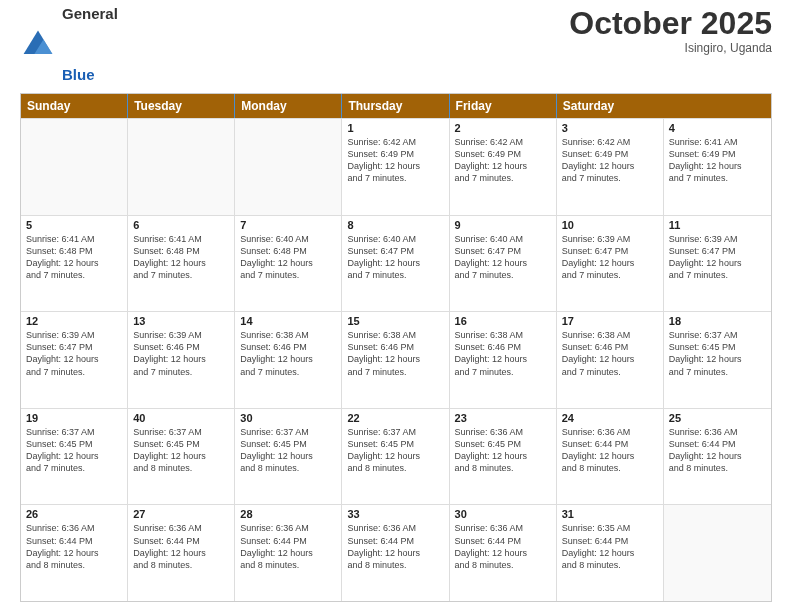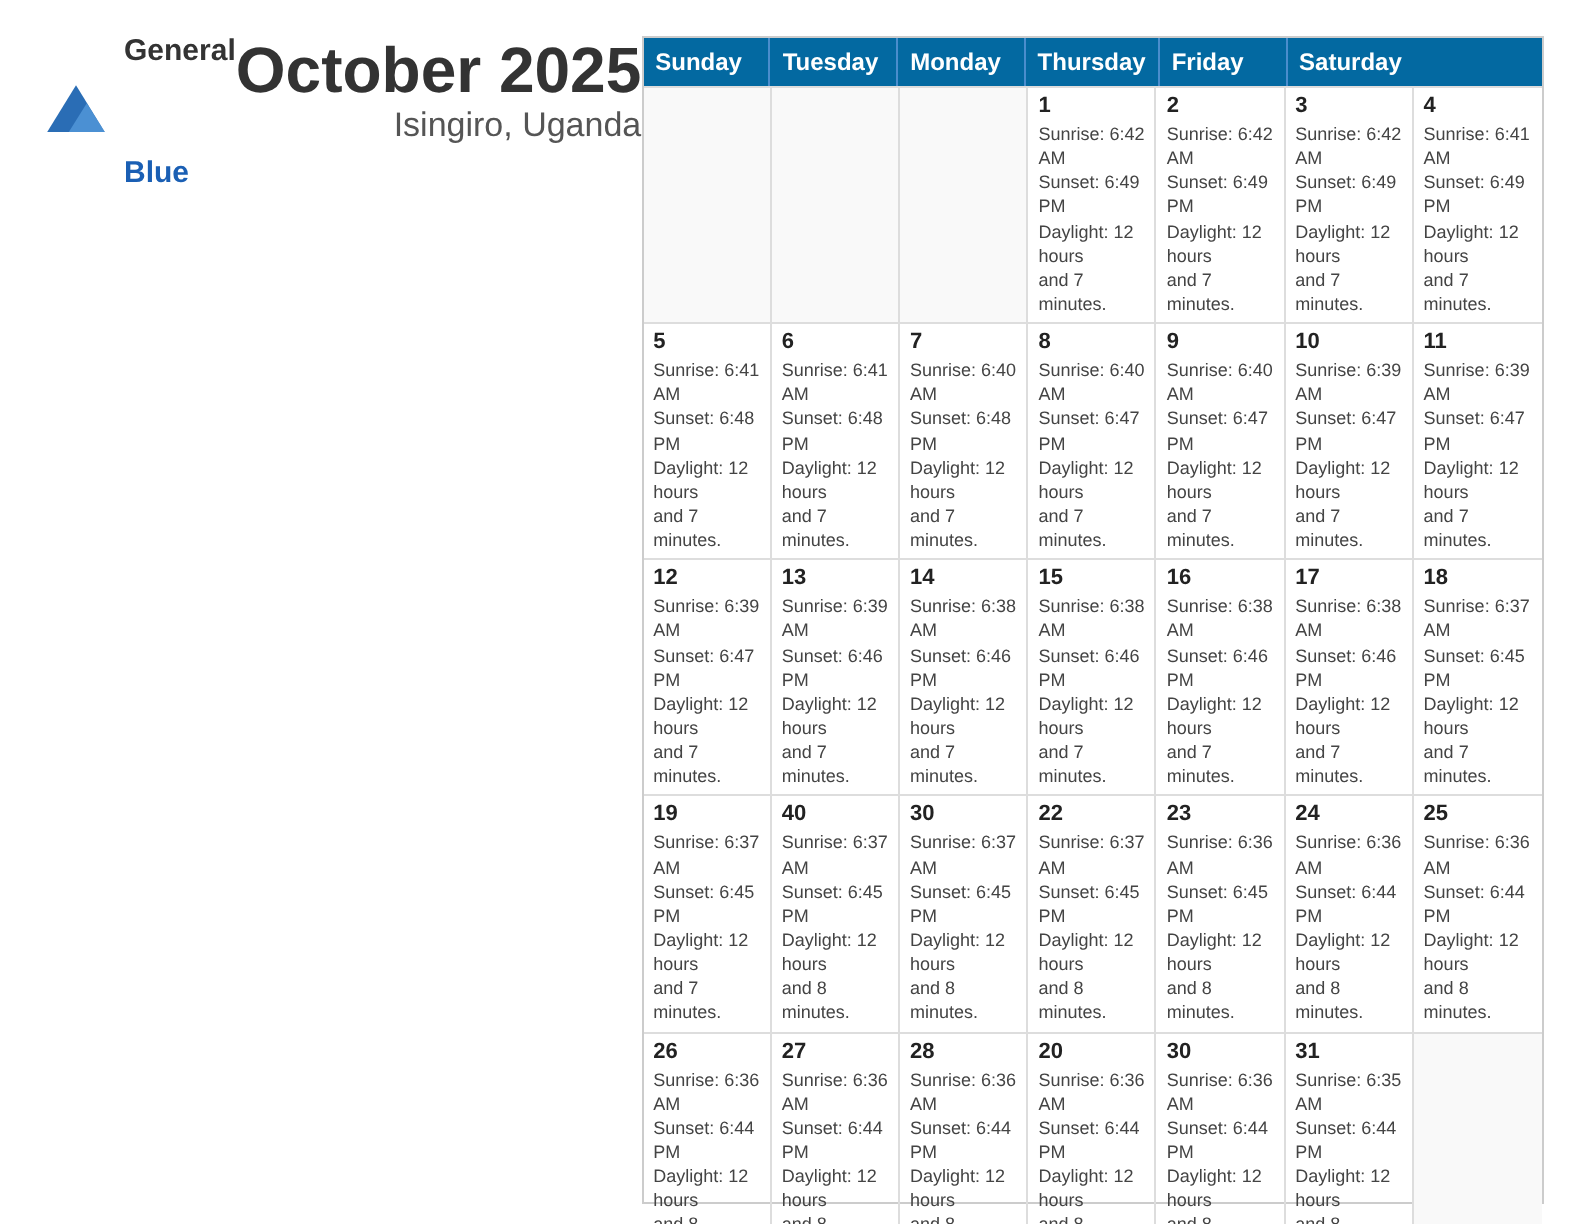--- a/index.html
+++ b/index.html
@@ -6,23 +6,23 @@
     body {
       font-family: Arial, sans-serif;
       background: #fff;
       width: 792px;
       height: 612px;
       overflow: hidden;
     }
     .page {
       width: 792px;
       height: 612px;
-      padding: 18px 20px 10px 20px;
-      display: flex;
-      flex-direction: row;
+      padding: 6px 20px 10px 20px;
+      display: flex;
+      flex-direction: column;
     }
     .header {
       display: flex;
       justify-content: space-between;
       align-items: flex-start;
       margin-bottom: 10px;
     }
     .logo {
       display: flex;
       align-items: center;
@@ -51,33 +51,33 @@
     .title-block {
       text-align: right;
     }
     .month-title {
       font-size: 32px;
       font-weight: bold;
       color: #333;
       line-height: 1.1;
     }
     .location {
-      font-size: 17px;
+      font-size: 12px;
       color: #555;
     }
     .calendar {
       flex: 1;
       display: flex;
       flex-direction: column;
       border: 1px solid #ccc;
     }
     .cal-header {
       display: grid;
       grid-template-columns: repeat(7, 1fr);
-      background: #0369a1;
+      background: #a16207;
     }
     .cal-header-cell {
       color: #fff;
       font-size: 12px;
       font-weight: bold;
       padding: 5px 6px;
       border-right: 1px solid #4a8dcd;
       text-align: left;
     }
     .cal-header-cell:last-child { border-right: none; }
@@ -349,21 +349,21 @@
 and 8 minutes.</div>
           </div>
           <div class="cal-cell">
             <div class="day-num">28</div>
             <div class="cell-text" style="white-space: pre-line;">Sunrise: 6:36 AM
 Sunset: 6:44 PM
 Daylight: 12 hours
 and 8 minutes.</div>
           </div>
           <div class="cal-cell">
-            <div class="day-num">20</div>
+            <div class="day-num">33</div>
             <div class="cell-text" style="white-space: pre-line;">Sunrise: 6:36 AM
 Sunset: 6:44 PM
 Daylight: 12 hours
 and 8 minutes.</div>
           </div>
           <div class="cal-cell">
             <div class="day-num">30</div>
             <div class="cell-text" style="white-space: pre-line;">Sunrise: 6:36 AM
 Sunset: 6:44 PM
 Daylight: 12 hours

